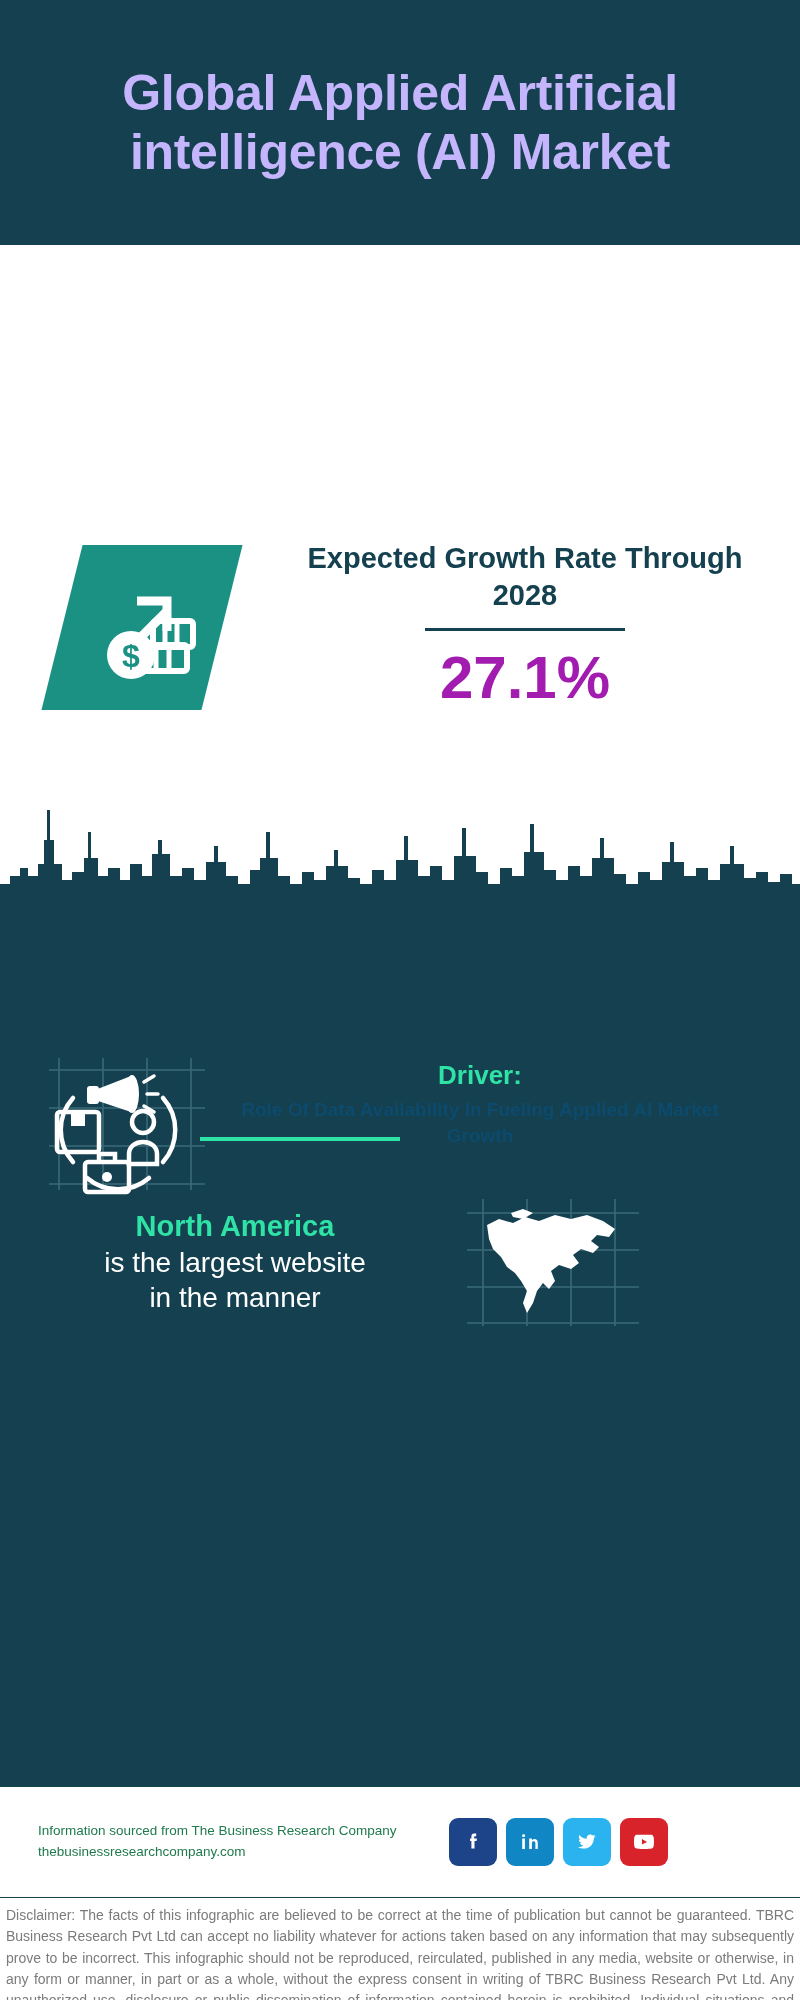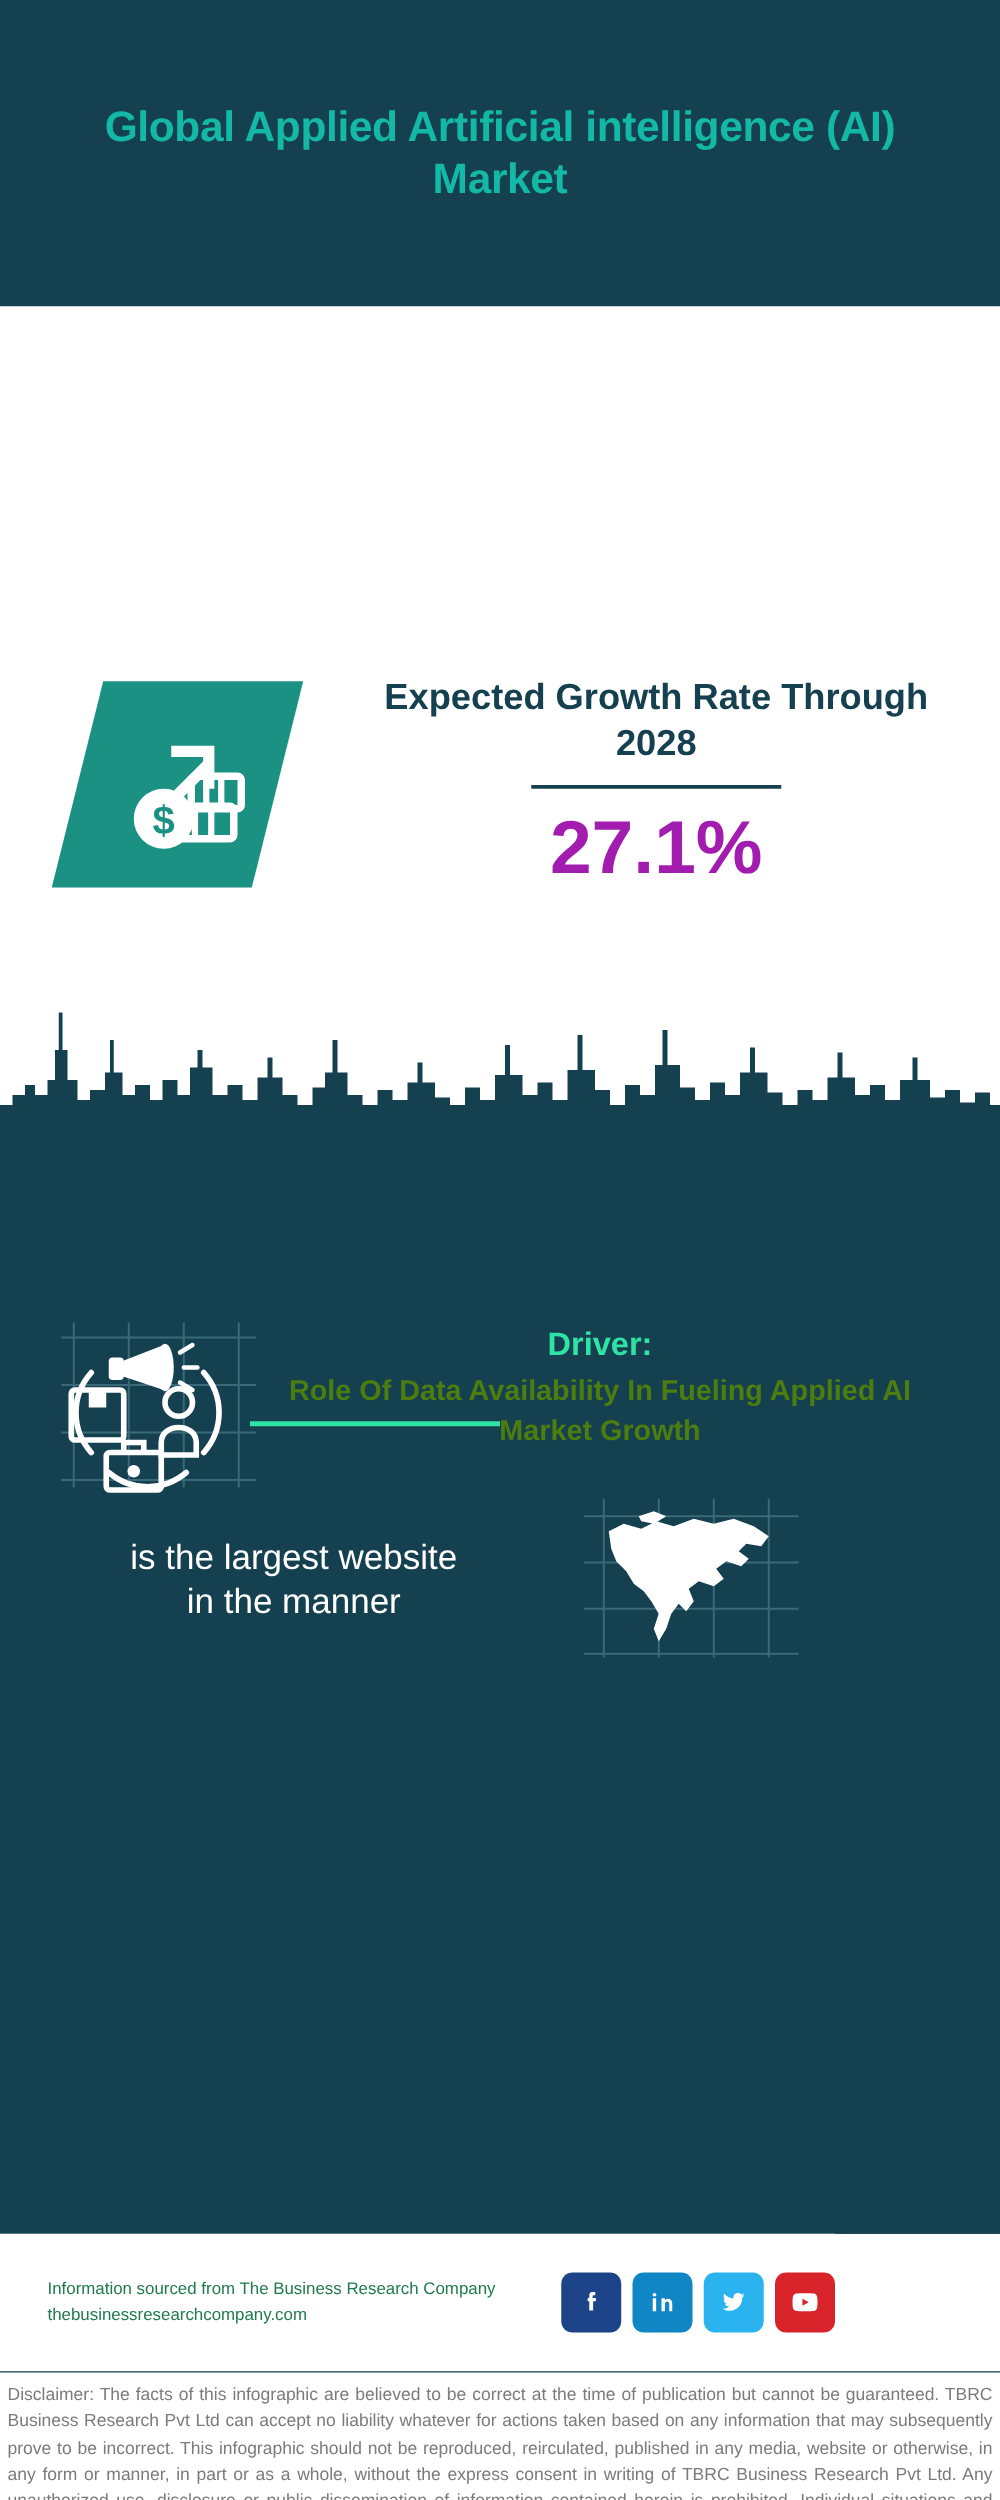--- a/index.html
+++ b/index.html
@@ -12,22 +12,22 @@
   .page{position:relative;width:800px;height:2000px;overflow:hidden;background:#fff;}
 
   
   .header{
     position:absolute;left:0;top:0;width:800px;height:245px;
     background:#14404f;
     display:flex;align-items:center;justify-content:center;
   }
   .header h1{
     margin:0;padding:0 34px;
-    color:#14b8a6;
-    font-size:34px;line-height:1.18;font-weight:bold;
+    color:#c4b5fd;
+    font-size:50px;line-height:1.18;font-weight:bold;
     text-align:center;letter-spacing:-0.3px;
   }
 
   
   .stat1{
     position:absolute;left:0;top:245px;width:800px;height:300px;
   }
   .para{
     position:absolute;
     background:#1b9183;
@@ -89,21 +89,21 @@
   .grid-icon{
     position:relative;width:165px;height:145px;margin-left:45px;flex:none;
   }
   .driver-text{
     width:530px;margin-left:5px;text-align:center;padding-top:10px;
   }
   .driver-label{
     color:#2fe3a6;font-weight:bold;font-size:26px;margin:0 0 6px 0;
   }
   .driver-desc{
-    color:#4d7c0f;font-weight:bold;font-size:23px;line-height:1.38;margin:0;
+    color:#0c4a6e;font-weight:bold;font-size:19px;line-height:1.38;margin:0;
   }
 
   .rule-green{
     position:absolute;left:200px;top:1137px;width:200px;height:4px;background:#2fe3a6;
   }
 
   
   .region-row{
     position:absolute;left:0;top:1195px;width:800px;display:flex;align-items:center;
   }
@@ -250,20 +250,21 @@
     <div class="driver-text">
       <p class="driver-label">Driver:</p>
       <p class="driver-desc">Role Of Data Availability In Fueling Applied AI Market Growth</p>
     </div>
   </div>
 
   <div class="rule-green"></div>
 
   <div class="region-row">
     <div class="region-text">
+      <p class="region-name">North America</p>
       <p class="region-desc">is the largest website</p>
       <p class="region-desc">in the manner</p>
     </div>
     <div class="map-icon">
       <svg width="180" height="135" viewBox="0 0 180 135" fill="none">
         <g stroke="#3a6a79" stroke-width="1.6">
           <line x1="20" y1="4" x2="20" y2="131"></line>
           <line x1="64" y1="4" x2="64" y2="131"></line>
           <line x1="108" y1="4" x2="108" y2="131"></line>
           <line x1="152" y1="4" x2="152" y2="131"></line>

